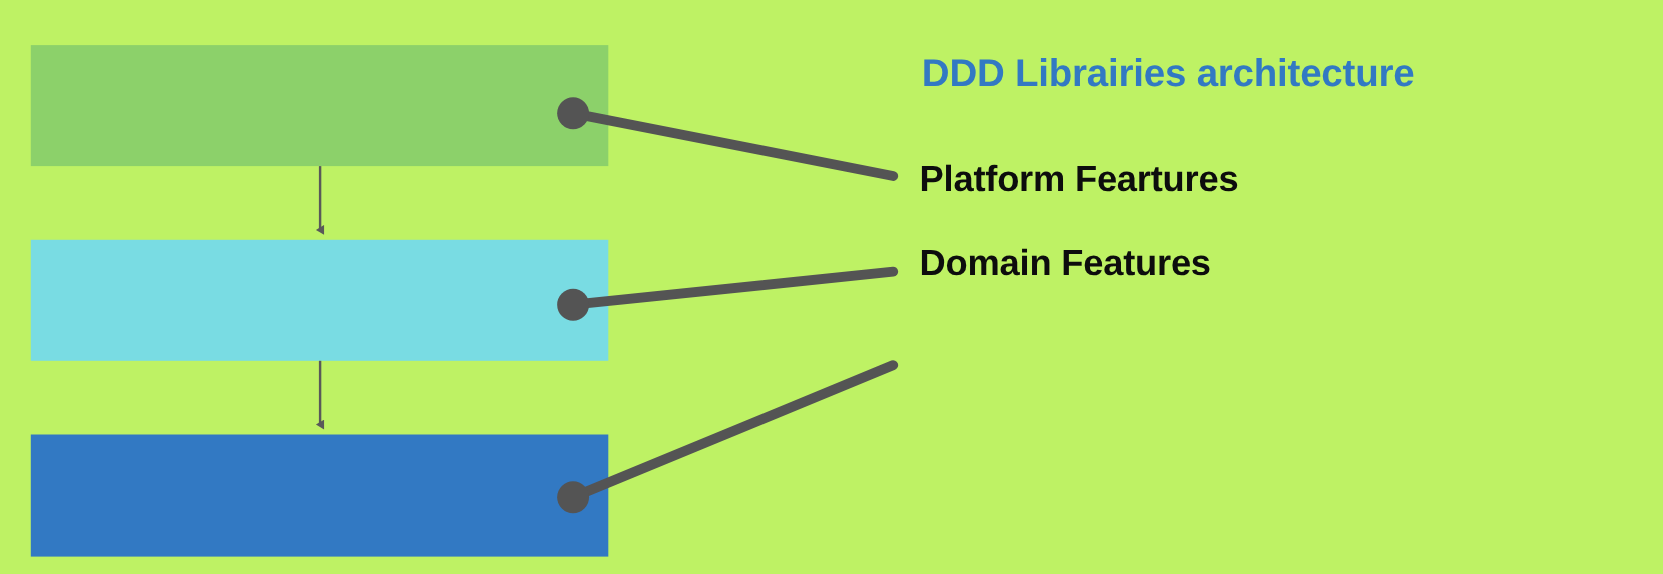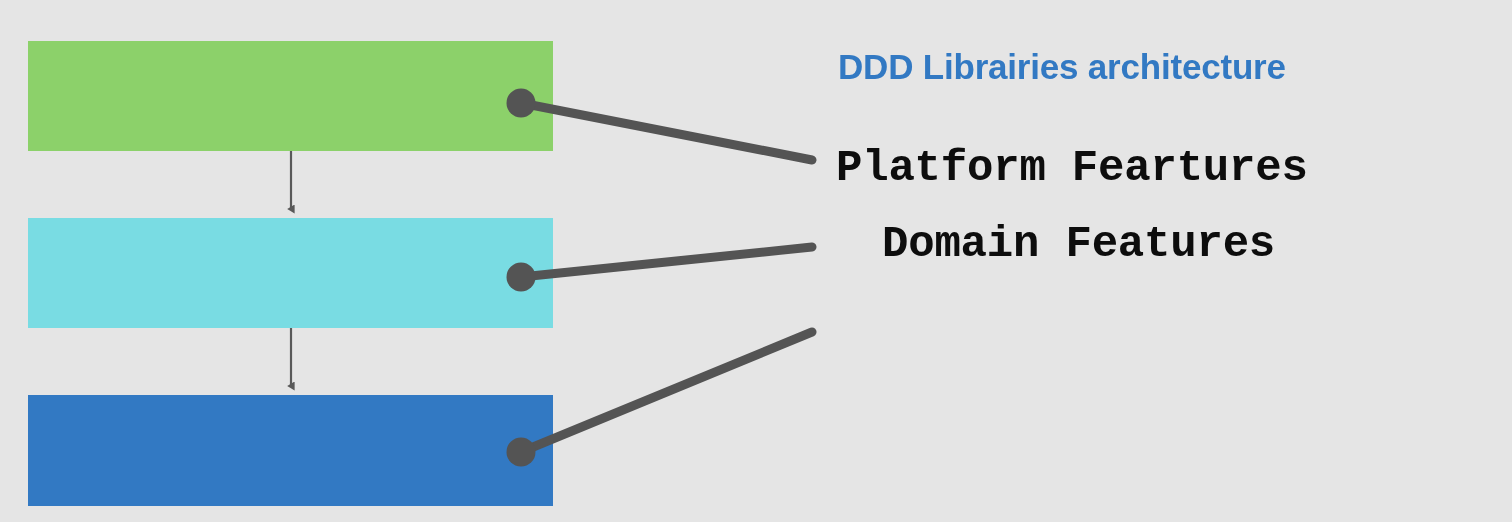--- a/index.html
+++ b/index.html
@@ -10,21 +10,21 @@
     width: 1512px;
     height: 522px;
     background: #ffffff;
     font-family: "Liberation Sans", sans-serif;
     overflow: hidden;
   }
   #canvas {
     position: relative;
     width: 1512px;
     height: 522px;
-    background: #e5e5e5;
+    background: #bef264;
     text-align: center;
   }
   .layer-box {
     position: absolute;
     left: 28px;
     width: 525px;
   }
   #layer-platform { top: 41px;  height: 110px; }
   #layer-domain   { top: 218px; height: 110px; }
   #layer-core     { top: 395px; height: 111px; }
@@ -33,30 +33,30 @@
     position: absolute;
     left: 0;
     top: 0;
     width: 1512px;
     height: 522px;
     pointer-events: none;
   }
 
   .callout-label {
     position: absolute;
-    font-family: Liberation Mono, monospace;
+    font-family: Liberation Sans, sans-serif;
     font-weight: bold;
-    font-size: 44px;
+    font-size: 33px;
     line-height: 1;
     color: #0d0d0d;
     white-space: nowrap;
     letter-spacing: -0.2px;
   }
   #label-platform { left: 836px; top: 146px; }
-  #label-domain   { left: 836px; top: 222px; margin-left: 46px; }
+  #label-domain   { left: 836px; top: 222px; }
   #label-core     { left: 836px; top: 306px; }
 
   #diagram-title {
     position: absolute;
     left: 838px;
     top: 49px;
     font-family: "Liberation Sans", sans-serif;
     font-weight: bold;
     font-size: 35px;
     line-height: 1;

